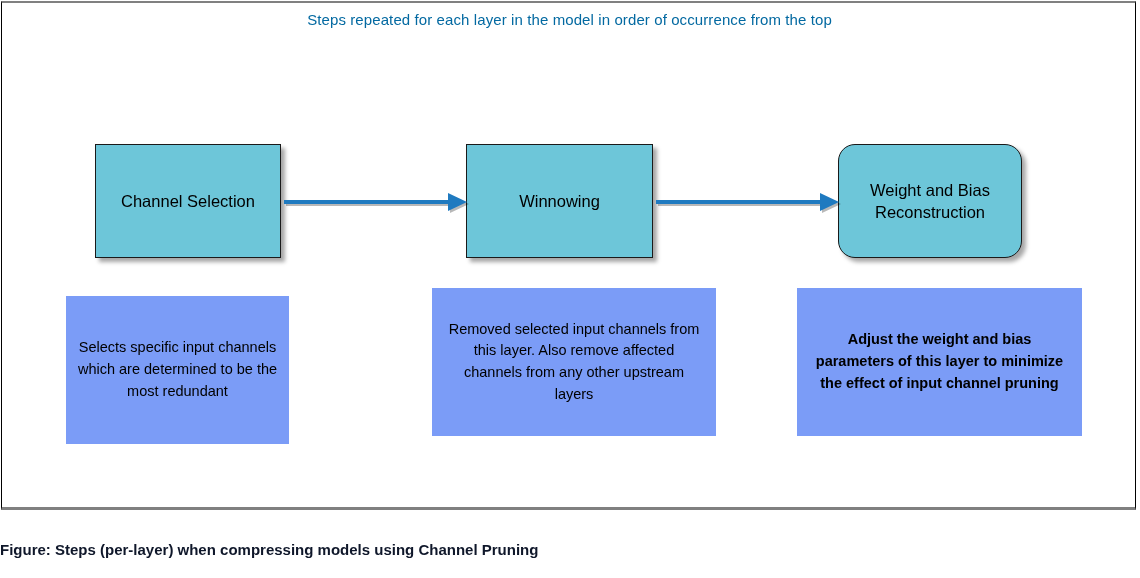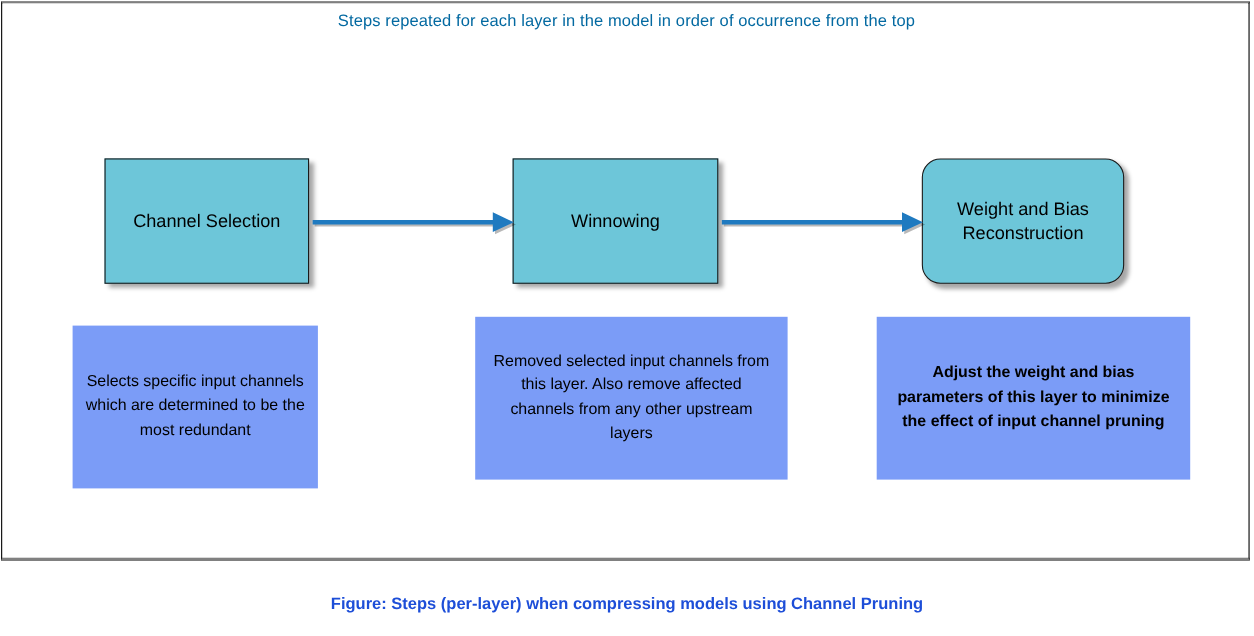--- a/index.html
+++ b/index.html
@@ -90,22 +90,22 @@
   }
   #arrow-1 { left: 282px; width: 186px; }
   #arrow-2 { left: 654px; width: 186px; }
 
   
   #figure-caption {
     position: absolute;
     left: 0;
     top: 541px;
     width: 1140px;
-    text-align: center;
-    color: #1d4ed8;
+    text-align: left;
+    color: #0f172a;
     font-size: 15px;
     font-weight: bold;
     white-space: nowrap;
   }
 </style>
 </head>
 <body>
 
 <div id="diagram-frame">
 

